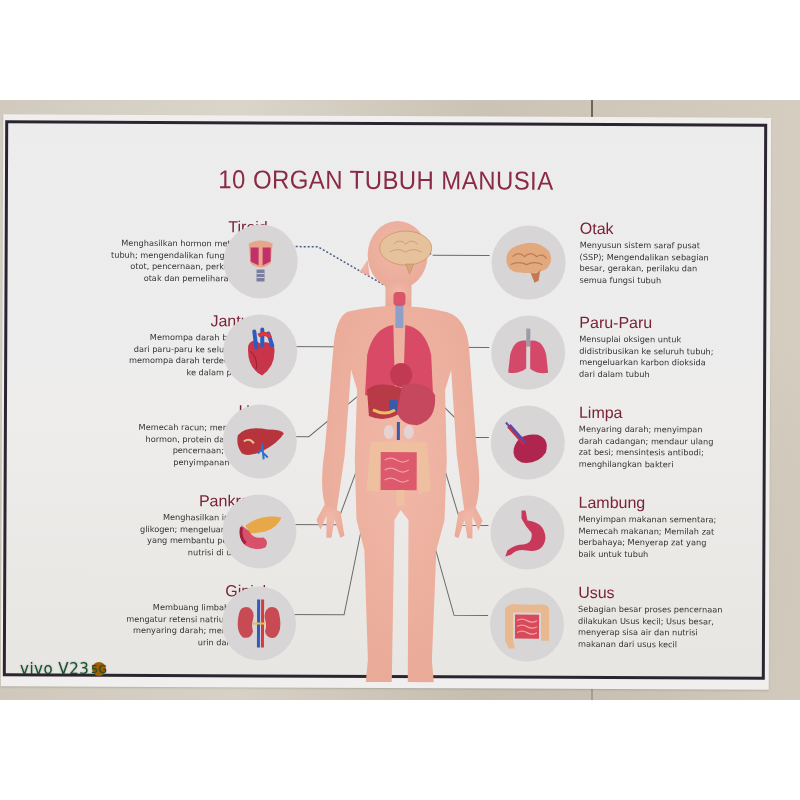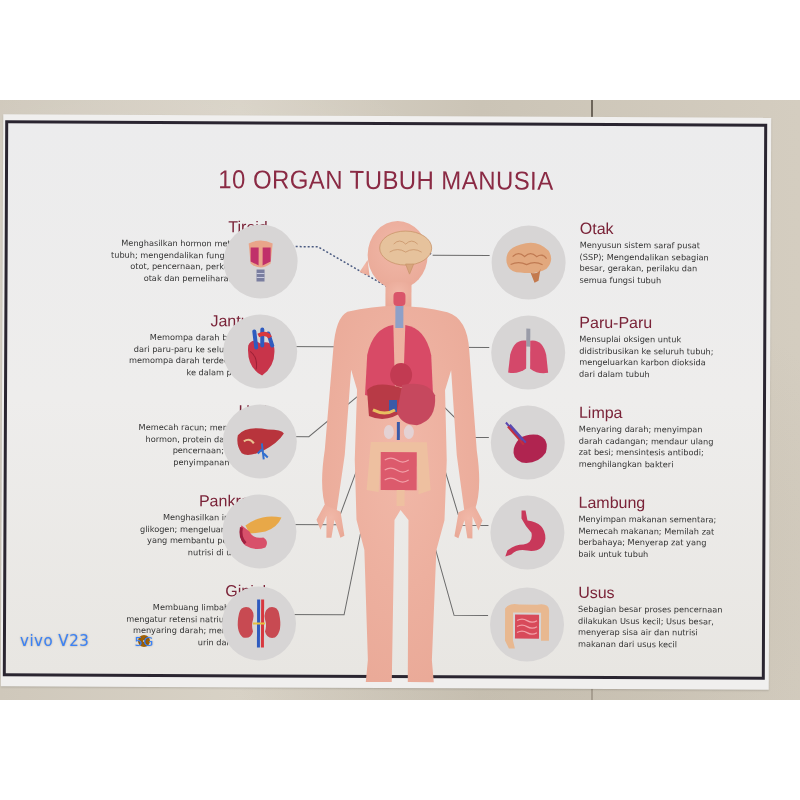--- a/index.html
+++ b/index.html
@@ -55,29 +55,29 @@
       background: #d7d5d5;
       display: flex; align-items: center; justify-content: center;
     }
     .icon-circle svg { width: 56px; height: 56px; }
 
     .connector { position: absolute; pointer-events: none; }
 
     .body-figure { position: absolute; left: 290px; top: 95px; width: 220px; height: 470px; }
 
     .watermark {
-      position: absolute; left: 20px; top: 632px;
-      color: #3b82f6; font-size: 15px; letter-spacing: 0.5px;
+      position: absolute; left: 20px; top: 660px;
+      color: #14532d; font-size: 15px; letter-spacing: 0.5px;
       font-family: "DejaVu Sans", sans-serif;
       text-shadow: 0 0 2px rgba(0,0,0,0.35);
       display: flex; align-items: center; gap: 3px;
     }
     .watermark .wm-badge {
-      font-size: 13px; border: 5px solid #a16207; border-radius: 50%;
-      width: 12px; height: 12px; display: inline-flex; align-items: center; justify-content: center; margin-left: 46px;
+      font-size: 11px; border: 7px solid #a16207; border-radius: 50%;
+      width: 12px; height: 12px; display: inline-flex; align-items: center; justify-content: center;
     }
   </style>
 </head>
 <body>
 
 <div class="photo-top"></div>
 <div class="wall"></div>
 <div class="wall-seam"></div>
 <div class="wall-seam bottom"></div>
 <div class="photo-bottom"></div>

